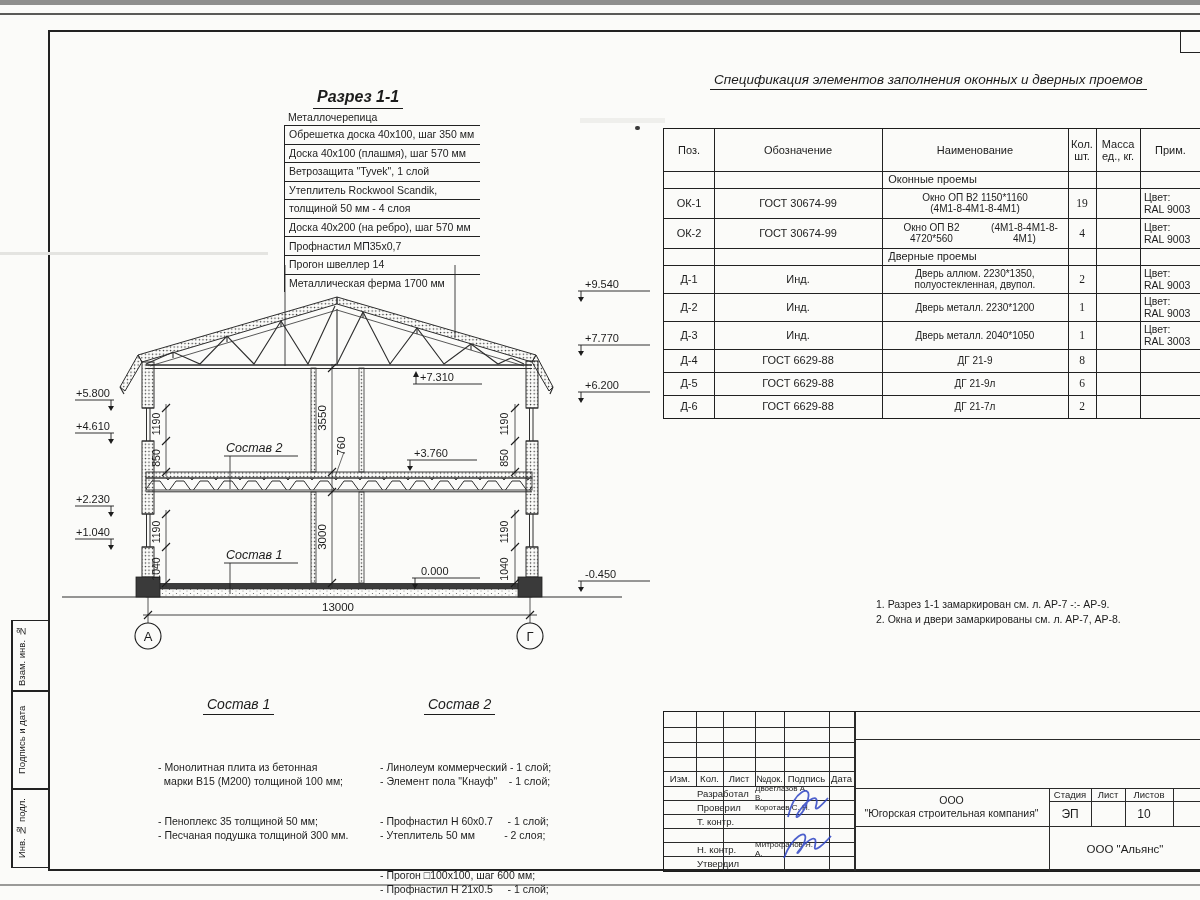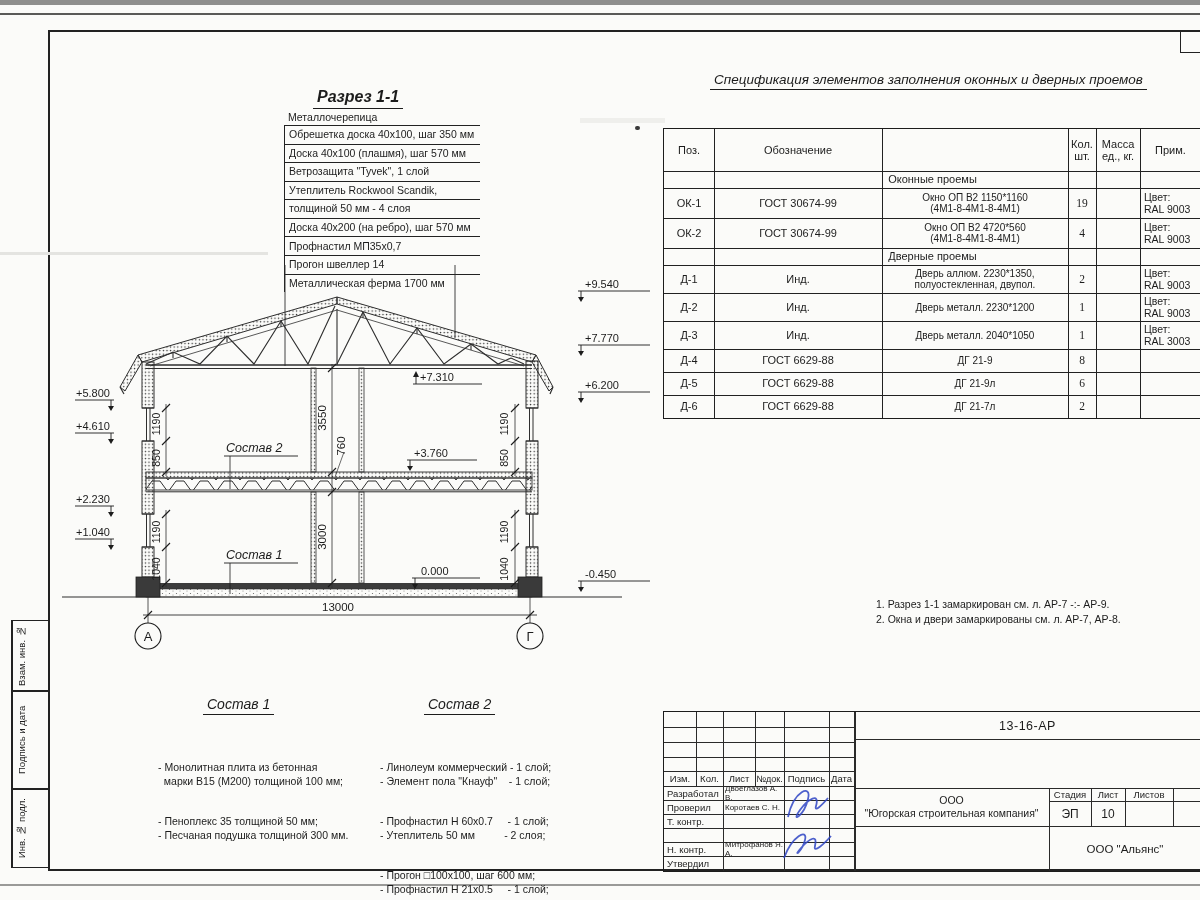--- a/index.html
+++ b/index.html
@@ -18,21 +18,21 @@
   .cell{position:absolute;display:flex;align-items:center;justify-content:center;text-align:center;font-size:11px;line-height:1.1;}
   .small{font-size:10px;}
   .serif{font-family:"Liberation Serif",serif;font-size:11.5px;}
   .note-cell{font-size:10.5px;line-height:1.15;align-items:flex-start;flex-direction:column;justify-content:center;}
   
   .comp-list{font-size:10.5px;line-height:13.5px;white-space:pre;}
   
   #stamp{left:663px;top:711px;width:537px;height:159px;border-top:1.6px solid #1c1c1c;border-left:1.6px solid #1c1c1c;border-bottom:1.6px solid #1c1c1c;}
   #stamp .ln{background:#2a2a2a;}
   .st-txt{position:absolute;display:flex;align-items:center;justify-content:center;text-align:center;}
-  .st-left{justify-content:flex-start;text-align:left;}
+  .st-left{justify-content:flex-start;text-align:left;margin-left:30px;}
   
   .sbox{position:absolute;left:11px;width:37px;border:1.2px solid #222;display:flex;}
   .sbox .lab{width:17px;border-right:1px solid #222;display:flex;align-items:center;justify-content:center;
      writing-mode:vertical-rl;transform:rotate(180deg);font-size:9.5px;white-space:nowrap;}
   svg text{font-family:"Liberation Sans",sans-serif;fill:#1c1c1c;}
   .noise{position:absolute;pointer-events:none;}
 </style>
 </head>
 <body>
 
@@ -297,20 +297,21 @@
     <div class="ln" style="left:0;top:119px;width:537px;height:1.4px;"></div>
     <div class="ln" style="left:0;top:136px;width:537px;height:1.4px;"></div>
     <div class="ln" style="left:0;top:164px;width:537px;height:1px;"></div>
     <div class="ln" style="left:0;top:192px;width:537px;height:1px;"></div>
     <div class="ln" style="left:0;top:220px;width:537px;height:1px;"></div>
     <div class="ln" style="left:0;top:243px;width:537px;height:1px;"></div>
     <div class="ln" style="left:0;top:266px;width:537px;height:1px;"></div>
 
     <div class="cell" style="left:0;top:0;width:50px;height:42px;">Поз.</div>
     <div class="cell" style="left:50px;top:0;width:168px;height:42px;">Обозначение</div>
+    <div class="cell" style="left:218px;top:0;width:186px;height:42px;">Наименование</div>
     <div class="cell" style="left:404px;top:0;width:28px;height:42px;flex-direction:column;">
       <span>Кол.</span>
         <span>шт.</span>
     </div>
     <div class="cell" style="left:432px;top:0;width:44px;height:42px;flex-direction:column;font-size:11px;">
       <span>Масса</span>
         <span>ед., кг.</span>
     </div>
     <div class="cell" style="left:476px;top:0;width:61px;height:42px;text-align:right;">Прим.</div>
 
@@ -327,21 +328,21 @@
       <div class="cell serif" style="left:404px;top:59px;width:28px;height:30px;">19</div>
       <div class="cell note-cell" style="left:480px;top:59px;width:80px;height:30px;">
         <span>Цвет:</span>
           <span>RAL 9003</span>
         </div>
     </div>
 
     <div>
       <div class="cell" style="left:0;top:89px;width:50px;height:30px;">ОК-2</div>
       <div class="cell" style="left:50px;top:89px;width:168px;height:30px;">ГОСТ 30674-99</div>
-      <div class="cell small" style="left:218px;top:89px;width:186px;height:30px;flex-direction:column;">
+      <div class="cell small" style="left:218px;top:89px;width:186px;height:30px;flex-direction:row;">
         <span>Окно ОП В2 4720*560</span>
           <span>(4М1-8-4М1-8-4М1)</span>
         </div>
       <div class="cell serif" style="left:404px;top:89px;width:28px;height:30px;">4</div>
       <div class="cell note-cell" style="left:480px;top:89px;width:80px;height:30px;">
         <span>Цвет:</span>
           <span>RAL 9003</span>
         </div>
     </div>
 
@@ -464,30 +465,29 @@
 
     <div class="st-txt st-left" style="left:3px;top:74px;width:56px;height:14px;font-size:9.5px;">Разработал</div>
     <div class="st-txt st-left" style="left:61px;top:74px;width:59px;height:14px;font-size:8px;">Двоеглазов А. В.</div>
     <div class="st-txt st-left" style="left:3px;top:88px;width:56px;height:14px;font-size:9.5px;">Проверил</div>
     <div class="st-txt st-left" style="left:61px;top:88px;width:59px;height:14px;font-size:8px;">Коротаев С. Н.</div>
     <div class="st-txt st-left" style="left:3px;top:102px;width:56px;height:14px;font-size:9.5px;">Т. контр.</div>
     <div class="st-txt st-left" style="left:3px;top:130px;width:56px;height:14px;font-size:9.5px;">Н. контр.</div>
     <div class="st-txt st-left" style="left:61px;top:130px;width:59px;height:14px;font-size:8px;">Митрофанов Я. А.</div>
     <div class="st-txt st-left" style="left:3px;top:144px;width:56px;height:14px;font-size:9.5px;">Утвердил</div>
 
-    <div class="st-txt" style="left:190px;top:0;width:347px;height:27px;font-size:12.5px;letter-spacing:0.5px;">13-16-АР</div>
     <div class="st-txt" style="left:190px;top:76px;width:195px;height:38px;flex-direction:column;font-size:10.5px;line-height:13px;">
       <span>ООО</span>
         <span>"Югорская строительная компания"</span>
     </div>
     <div class="st-txt" style="left:385px;top:76px;width:42px;height:13px;font-size:9.5px;">Стадия</div>
     <div class="st-txt" style="left:427px;top:76px;width:34px;height:13px;font-size:9.5px;">Лист</div>
     <div class="st-txt" style="left:461px;top:76px;width:48px;height:13px;font-size:9.5px;">Листов</div>
     <div class="st-txt" style="left:385px;top:89px;width:42px;height:25px;font-size:12px;">ЭП</div>
-    <div class="st-txt" style="left:427px;top:89px;width:34px;height:25px;font-size:12px;">10</div>
+    <div class="st-txt" style="left:427px;top:89px;width:34px;height:25px;font-size:12px;padding-left:36px;">10</div>
     <div class="st-txt" style="left:461px;top:89px;width:48px;height:25px;font-size:12px;"></div>
     <div class="st-txt" style="left:385px;top:114px;width:152px;height:45px;font-size:11.5px;">ООО "Альянс"</div>
 
     <svg style="position:absolute;left:110px;top:60px;" width="70" height="99" viewBox="0 0 70 99">
       <path d="M14,45 C20,18 38,12 34,27 C30,44 16,52 26,38 C34,27 46,20 42,34 C40,41 48,33 54,26" fill="none" stroke="#2f45c4" stroke-width="1.8" opacity="0.85"></path>
       <path d="M10,86 C18,64 34,56 31,68 C28,80 18,86 27,76 C36,66 44,62 41,74 C39,82 50,72 57,64" fill="none" stroke="#2f45c4" stroke-width="1.8" opacity="0.85"></path>
     </svg>
   </div>
 
 </div>

